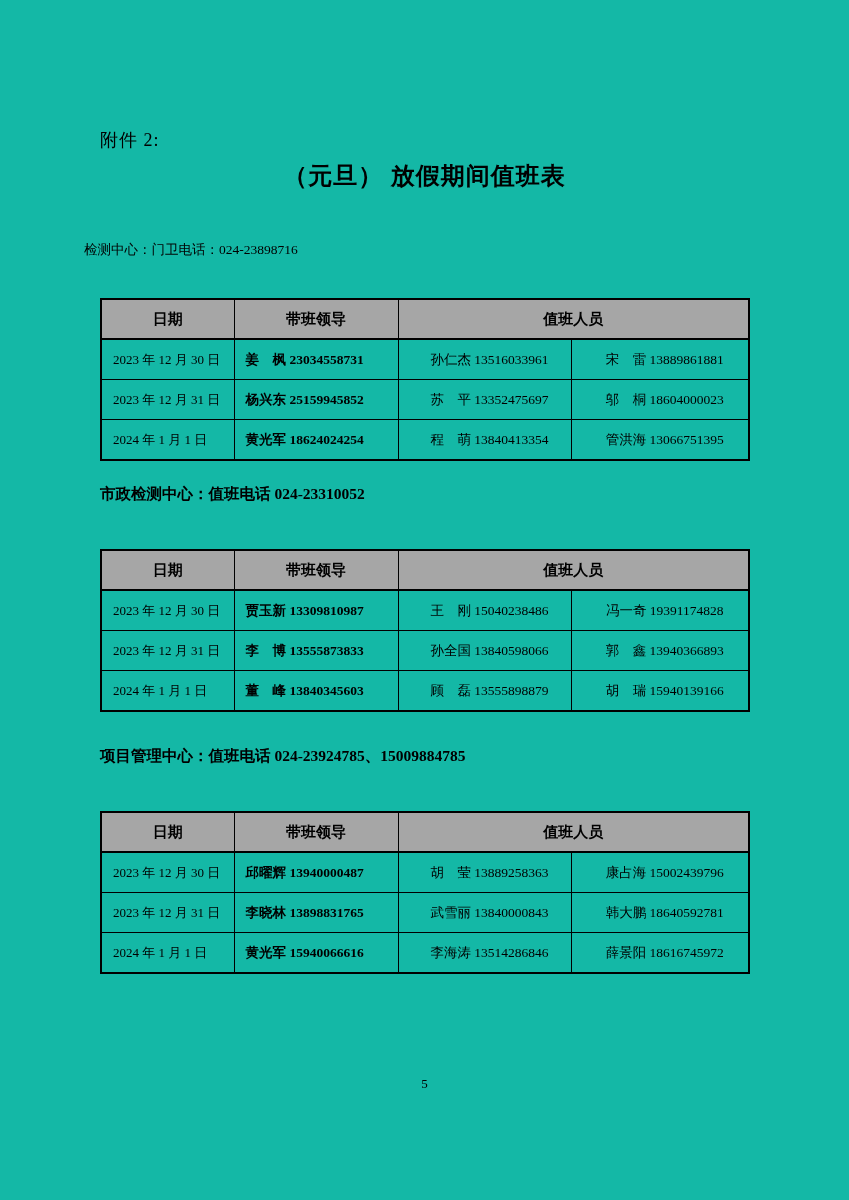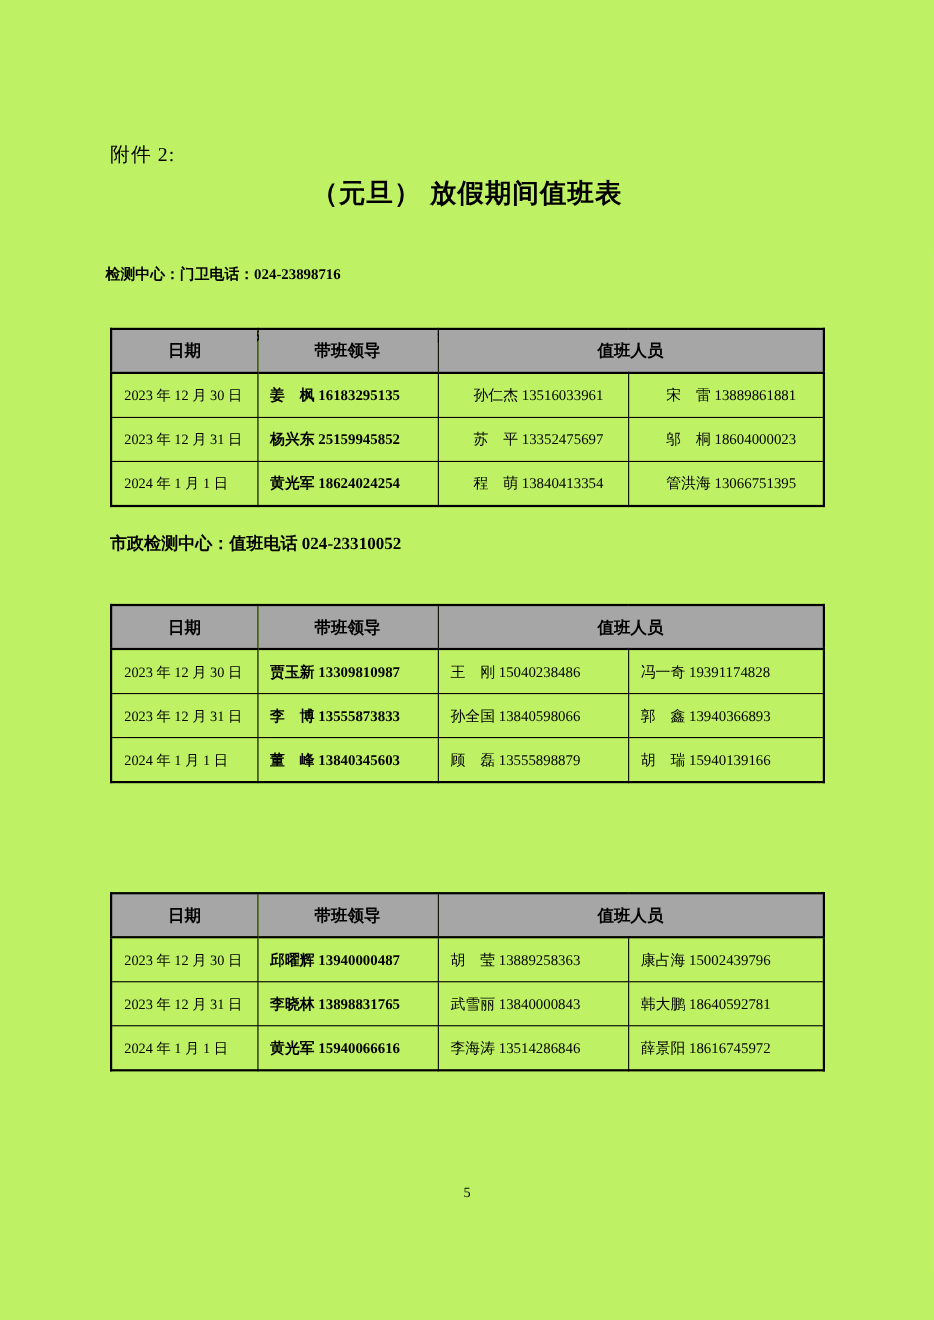--- a/index.html
+++ b/index.html
@@ -4,21 +4,21 @@
 <style>
   html, body {
     margin: 0;
     padding: 0;
     background: #ffffff;
   }
   #page {
     position: relative;
     width: 849px;
     height: 1200px;
-    background: #bef264;
+    background: #14b8a6;
     font-family: "Liberation Serif", "DejaVu Serif", serif;
     color: #000000;
     overflow: hidden;
   }
   .attachment-label {
     position: absolute;
     left: 100px;
     top: 128px;
     font-size: 18px;
     letter-spacing: 1px;
@@ -29,24 +29,24 @@
     top: 160px;
     width: 100%;
     text-align: center;
     font-family: "Liberation Sans", "DejaVu Sans", sans-serif;
     font-size: 24px;
     font-weight: bold;
     letter-spacing: 1px;
   }
   .intro-block {
     position: absolute;
-    left: 96px;
+    left: 84px;
     top: 204px;
     font-size: 13.5px;
-    font-weight: bold;
+    font-weight: normal;
     line-height: 18.5px;
     white-space: pre;
   }
   .intro-line.indent {
     padding-left: 68px;
   }
   .section-heading {
     position: absolute;
     left: 100px;
     font-size: 15.5px;
@@ -85,21 +85,21 @@
     text-align: left;
     padding-left: 8px;
     font-size: 13px;
   }
   .cell-leader {
     text-align: left;
     padding-left: 12px;
     font-weight: bold;
   }
   .cell-staff-center { text-align: center; }
-  .cell-staff-left   { text-align: left; padding-left: 13px; }
+  .cell-staff-left   { text-align: center; padding-left: 13px; }
   .page-number {
     position: absolute;
     left: 0;
     top: 1076px;
     width: 100%;
     text-align: center;
     font-size: 13px;
   }
 </style>
 </head>
@@ -124,21 +124,21 @@
         <col class="c-p2">
       </colgroup>
     <tbody>
         <tr>
       <th>日期</th>
       <th>带班领导</th>
       <th colspan="2">值班人员</th>
     </tr>
     <tr>
       <td class="cell-date">2023 年 12 月 30 日</td>
-      <td class="cell-leader">姜　枫 16183295135</td>
+      <td class="cell-leader">姜　枫 23034558731</td>
       <td class="cell-staff-center">孙仁杰 13516033961</td>
       <td class="cell-staff-center">宋　雷 13889861881</td>
     </tr>
     <tr>
       <td class="cell-date">2023 年 12 月 31 日</td>
       <td class="cell-leader">杨兴东 25159945852</td>
       <td class="cell-staff-center">苏　平 13352475697</td>
       <td class="cell-staff-center">邬　桐 18604000023</td>
     </tr>
     <tr>
@@ -178,20 +178,21 @@
     </tr>
     <tr>
       <td class="cell-date">2024 年 1 月 1 日</td>
       <td class="cell-leader">董　峰 13840345603</td>
       <td class="cell-staff-left">顾　磊 13555898879</td>
       <td class="cell-staff-left">胡　瑞 15940139166</td>
     </tr>
   </tbody>
     </table>
 
+  <div class="section-heading" style="top:746px">项目管理中心：值班电话 024-23924785、15009884785</div>
   <table class="duty-table" style="top:771px">
     <colgroup>
         <col class="c-date">
         <col class="c-leader">
         <col class="c-p1">
         <col class="c-p2">
       </colgroup>
     <tbody>
         <tr>
       <th>日期</th>

